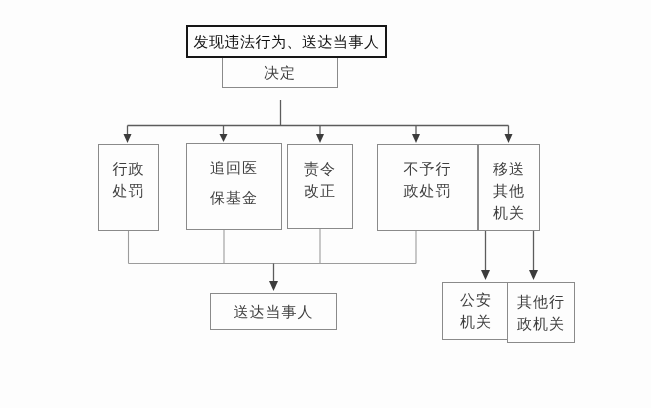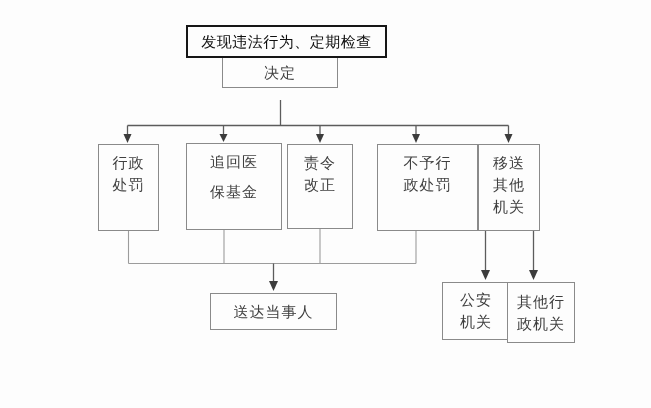--- a/index.html
+++ b/index.html
@@ -42,21 +42,21 @@
     background: var(--background);
     display: flex;
     flex-direction: column;
     align-items: center;
     z-index: 2;
     font-size: 15px;
     line-height: 22px;
     letter-spacing: 1px;
   }
   .box .ln { white-space: nowrap; }
-  .outcome { padding-top: 7px; justify-content: flex-start; }
+  .outcome { padding-top: 13px; justify-content: flex-start; }
   .centered { justify-content: center; }
   #title-box {
     border: 2px solid var(--title-border);
     color: var(--title-text);
     font-size: 15px;
     letter-spacing: 0.5px;
     z-index: 3;
     justify-content: center;
   }
   
@@ -107,21 +107,21 @@
     <polygon class="ahead" points="481,270 490,270 485.5,280"></polygon>
     <path class="aline" d="M533.5,231 V271"></path>
     <polygon class="ahead" points="529,270 538,270 533.5,280"></polygon>
   </svg>
 
   <div id="decide-box" class="box centered">
     <span class="ln">决定</span>
   </div>
 
   <div id="title-box" class="box">
-    <span class="ln">发现违法行为、定期检查</span>
+    <span class="ln">发现违法行为、送达当事人</span>
   </div>
 
   <div id="outcome-0" class="box outcome">
     <span class="ln">行政</span>
     <span class="ln">处罚</span>
   </div>
 
   <div id="outcome-1" class="box outcome">
     <span class="ln">追回医</span>
     <span class="ln">保基金</span>

